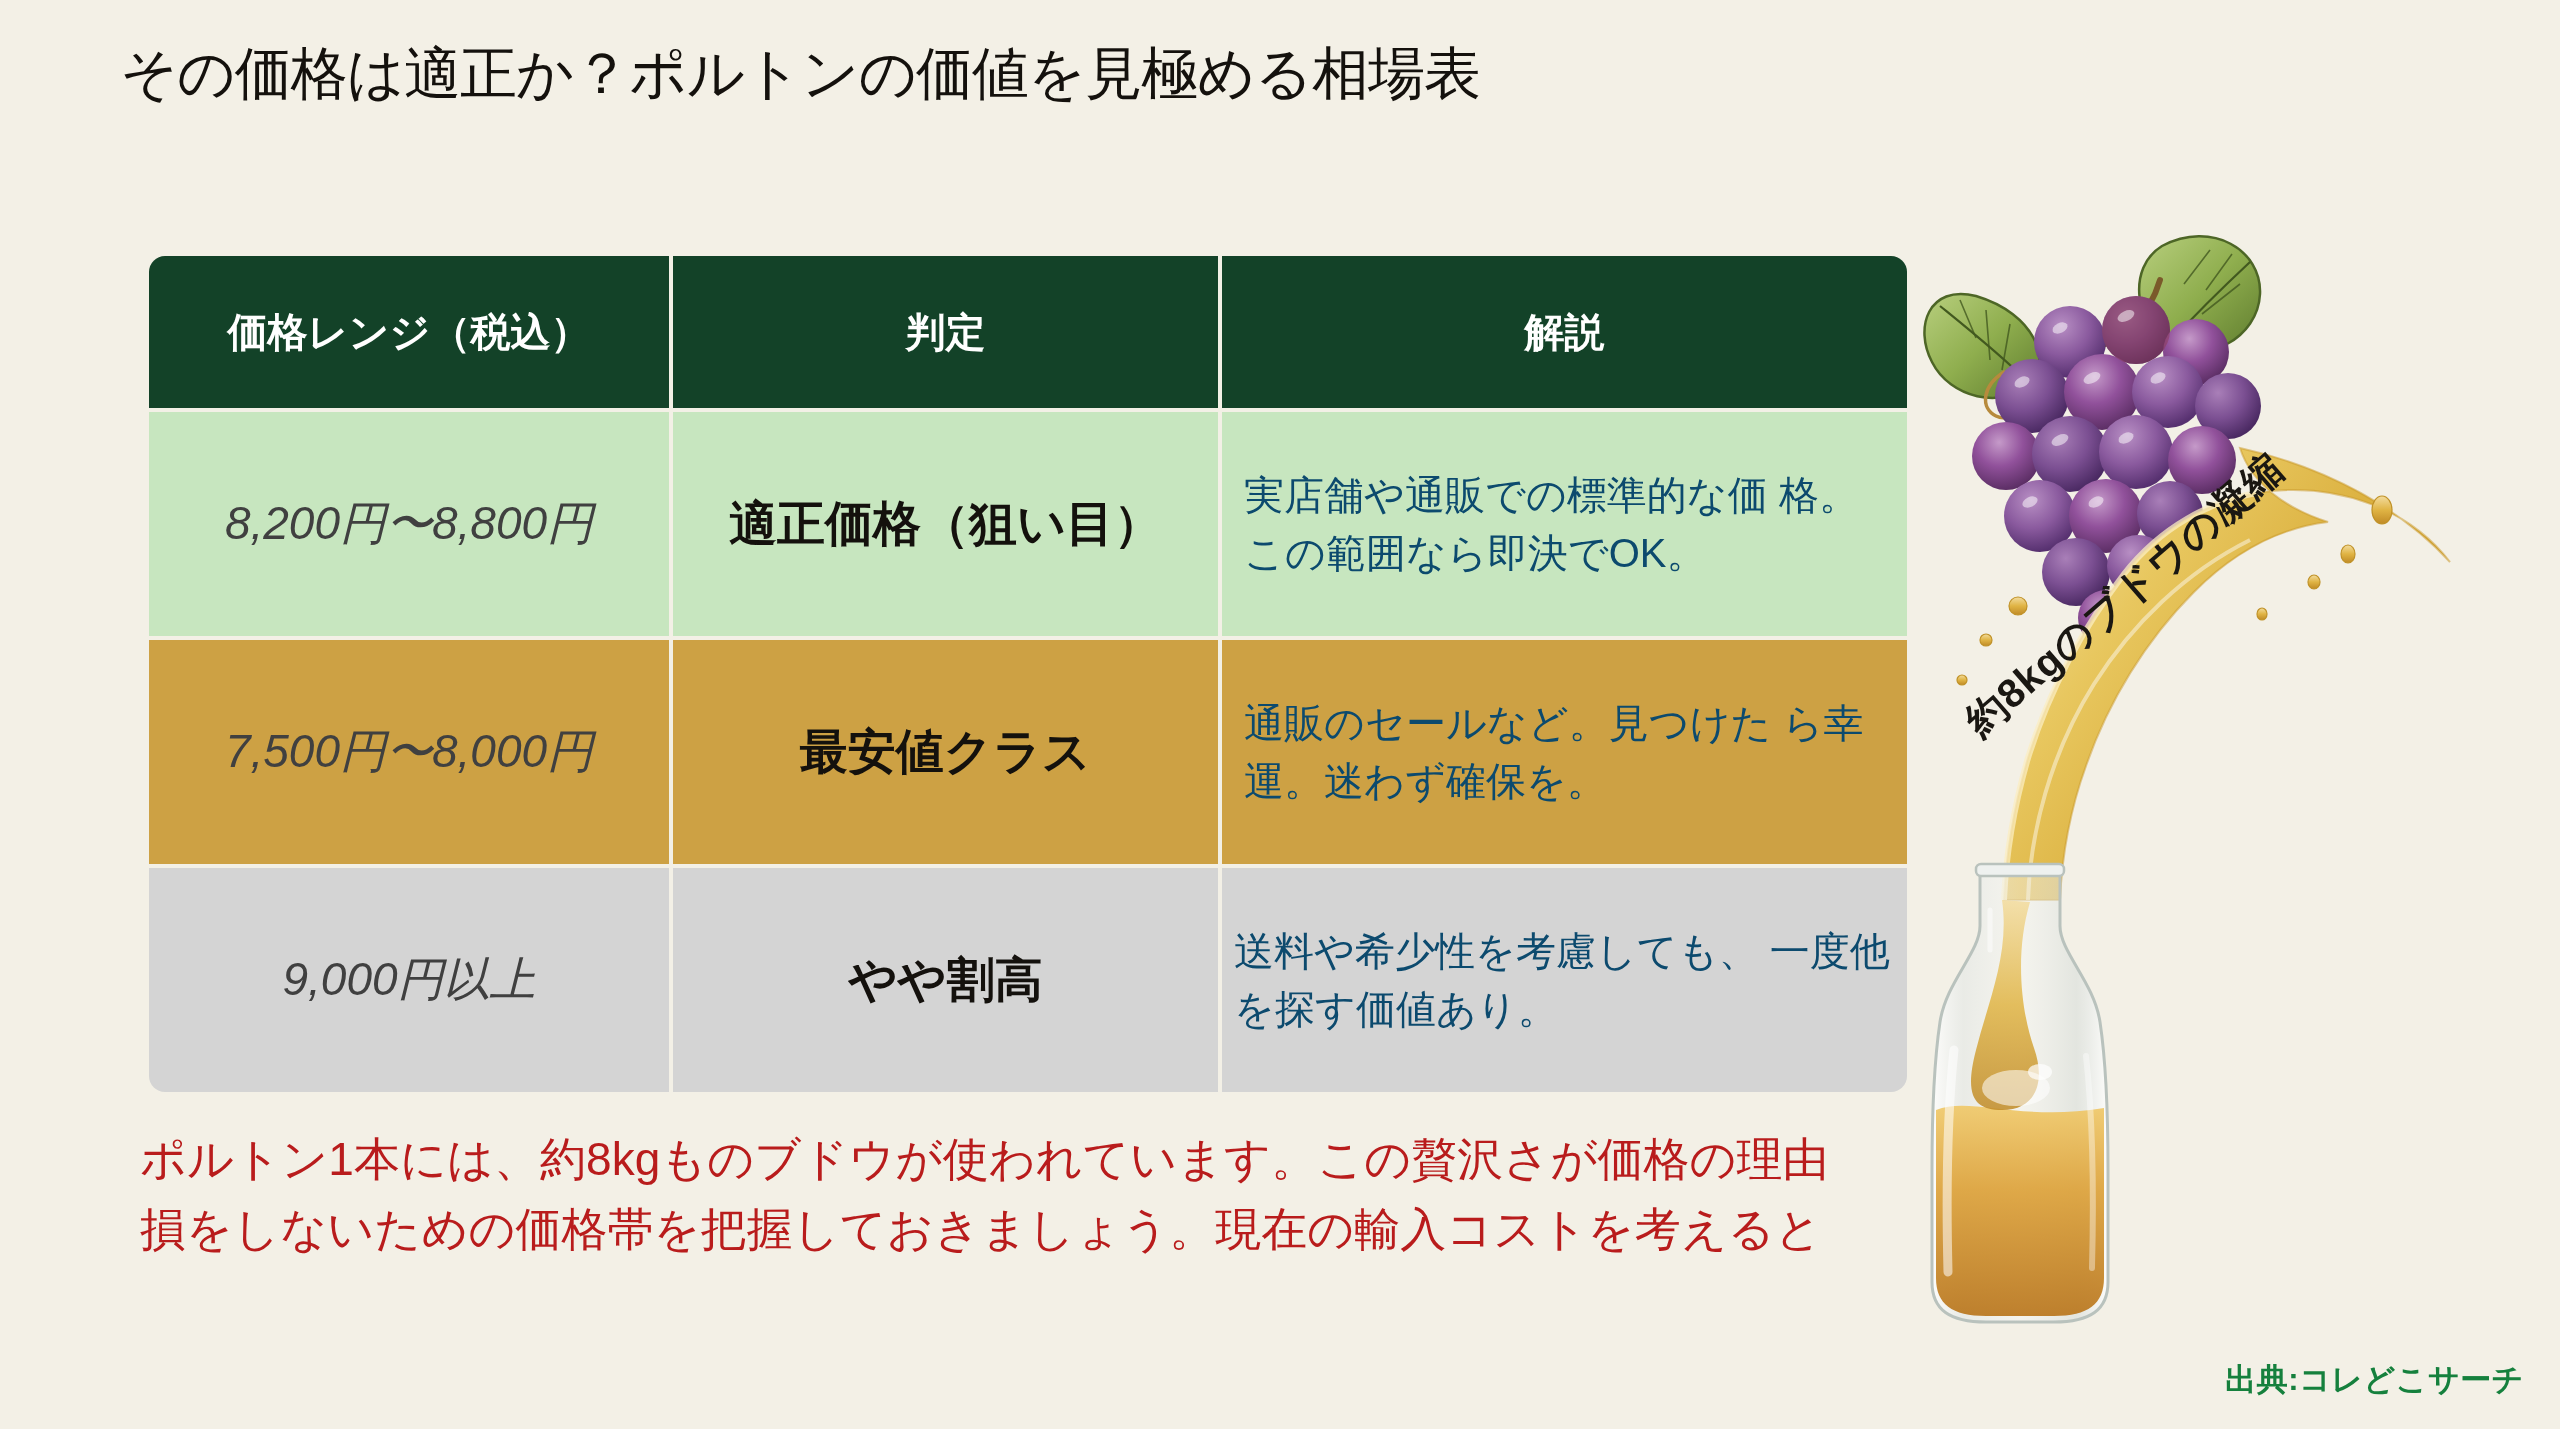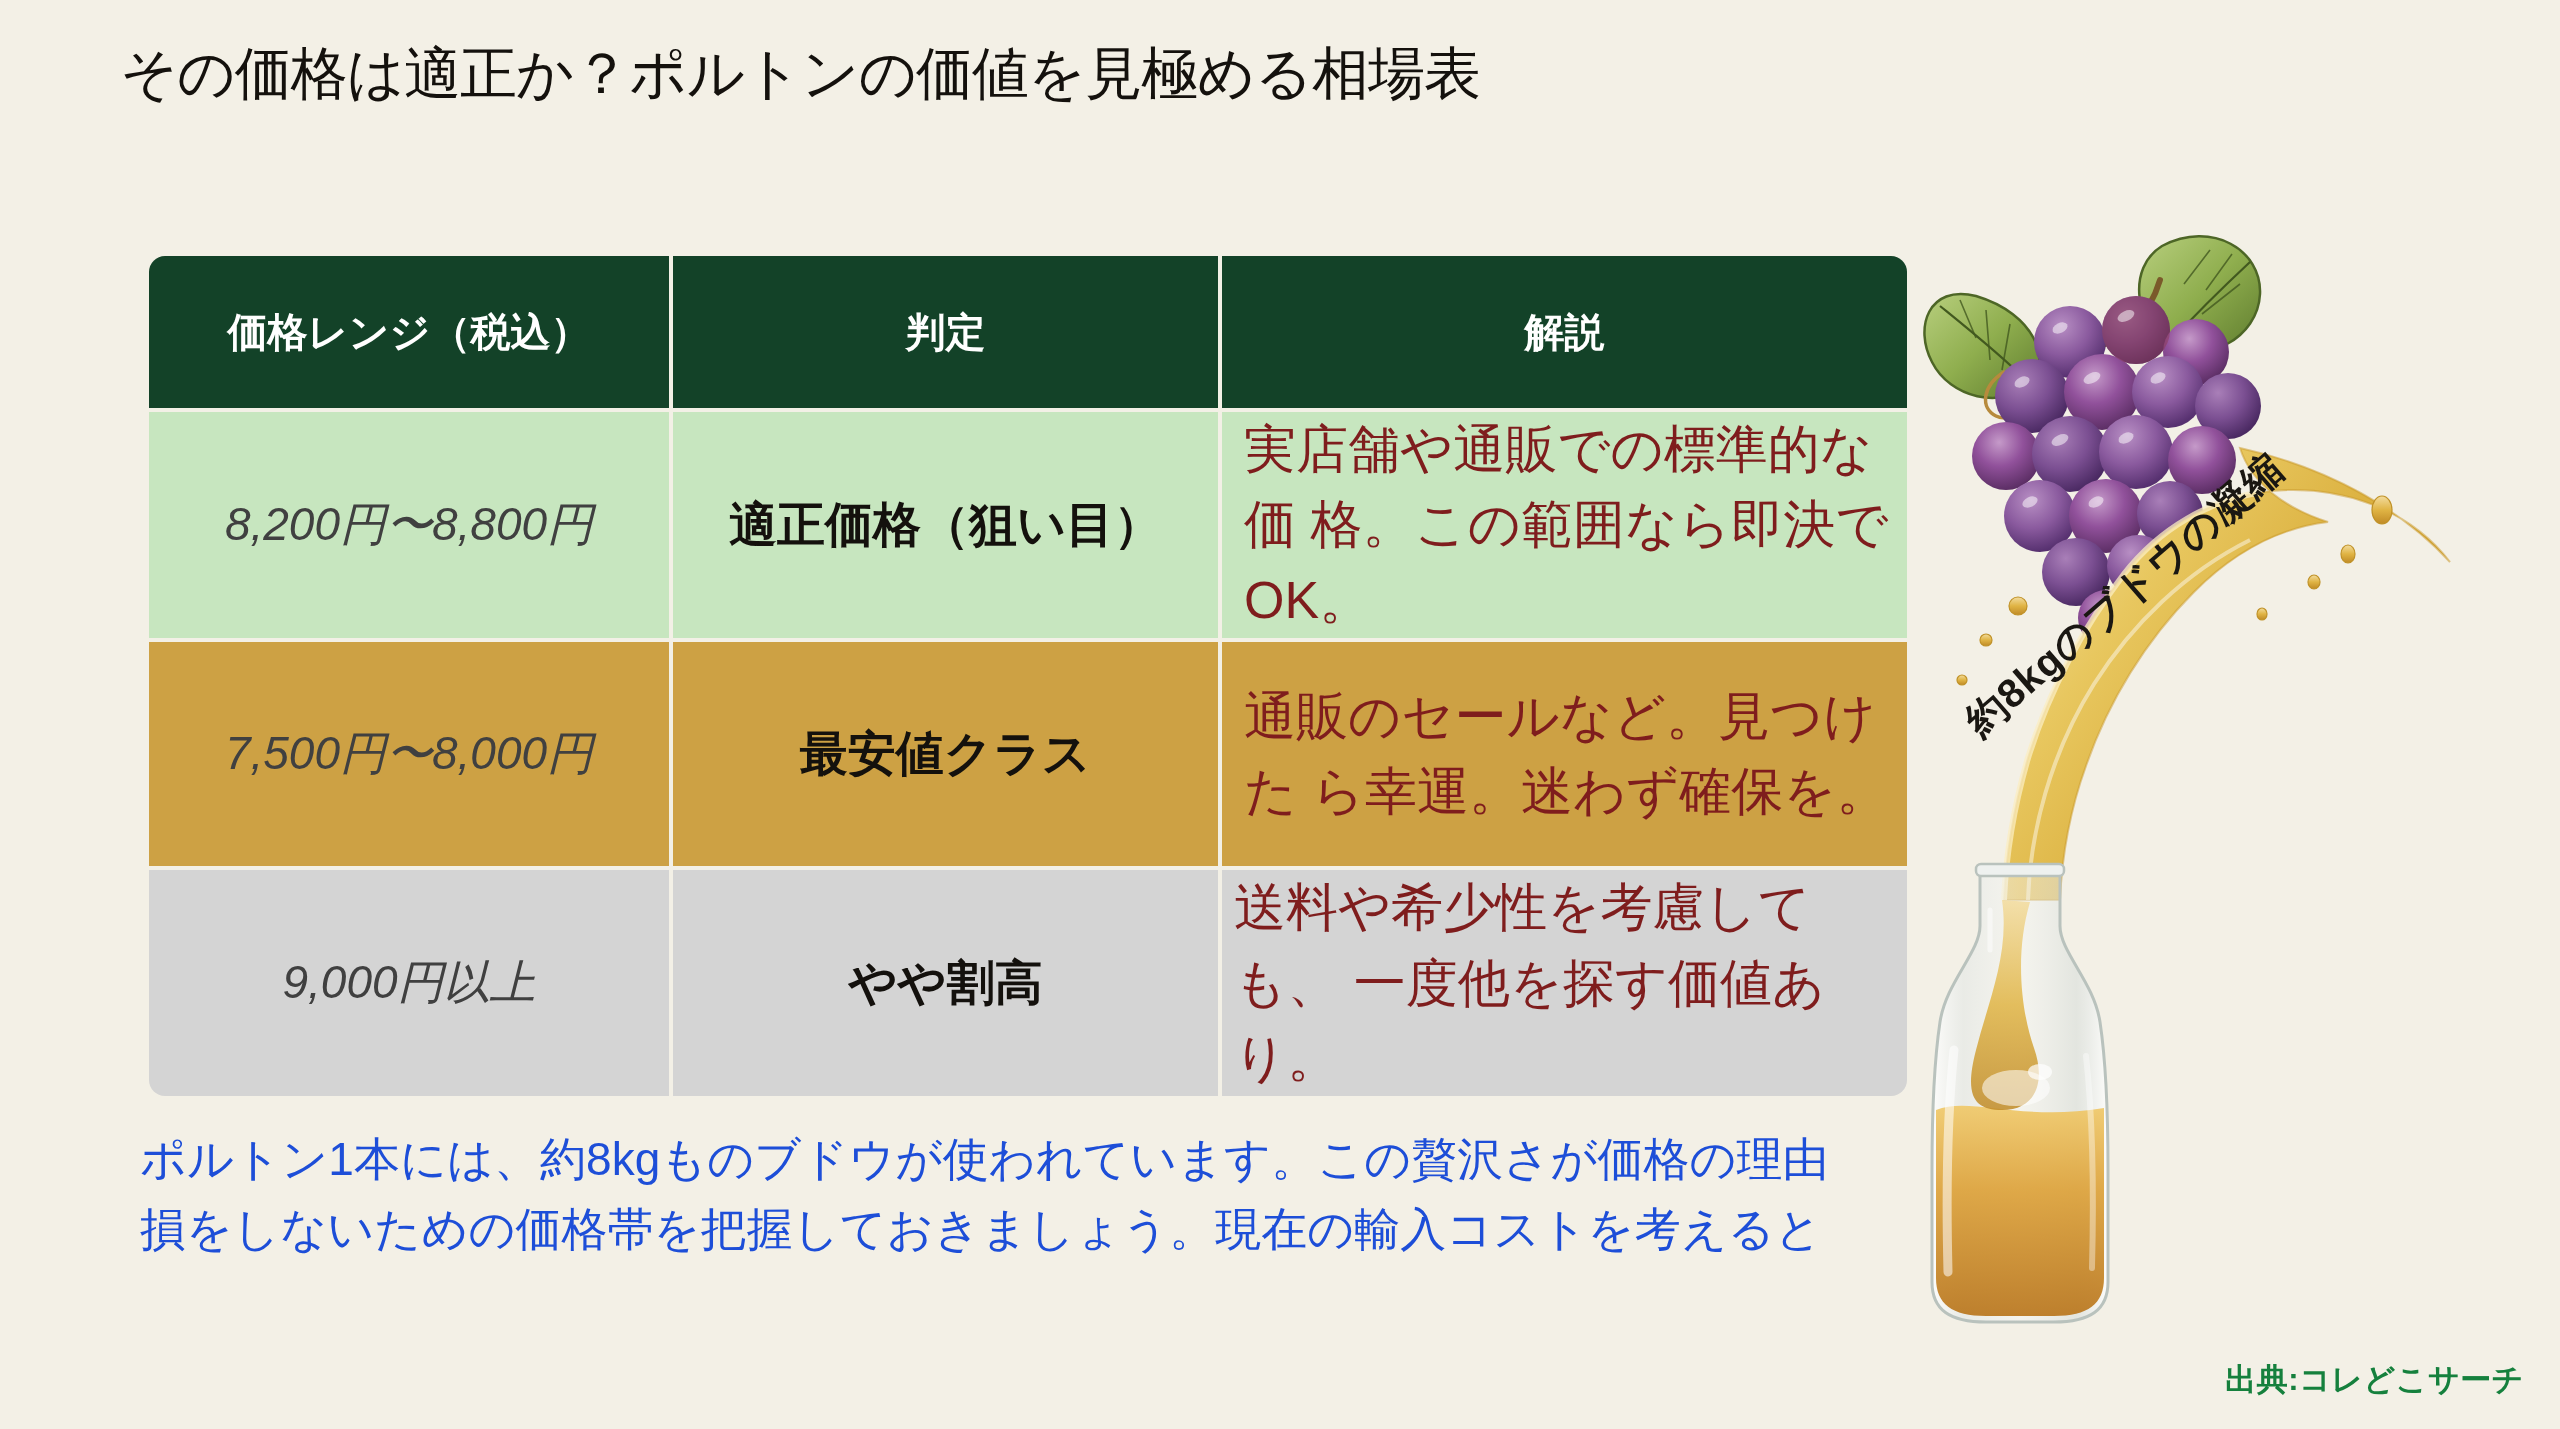--- a/index.html
+++ b/index.html
@@ -86,36 +86,36 @@
   }
   td.cell-verdict {
     text-align: center;
     font-size: 48px;
     font-weight: 700;
     color: #14110d;
     margin-left: 48px;
   }
   td.cell-desc {
     text-align: left;
-    font-size: 52px;
+    font-size: 40px;
     font-weight: 400;
     line-height: 1.45;
-    color: #7f1d1d;
+    color: #0c4a6e;
     padding: 0 16px 0 22px;
   }
 
   
   .summary {
     position: absolute;
     left: 140px;
     top: 1125px;
     width: 1790px;
     font-size: 46px;
     line-height: 1.52;
-    color: #1d4ed8;
+    color: #b91c1c;
   }
   .summary .line { white-space: nowrap; display: block; }
 
   
   .source {
     position: absolute;
     right: 36px;
     bottom: 28px;
     font-size: 31px;
     font-weight: 600;

